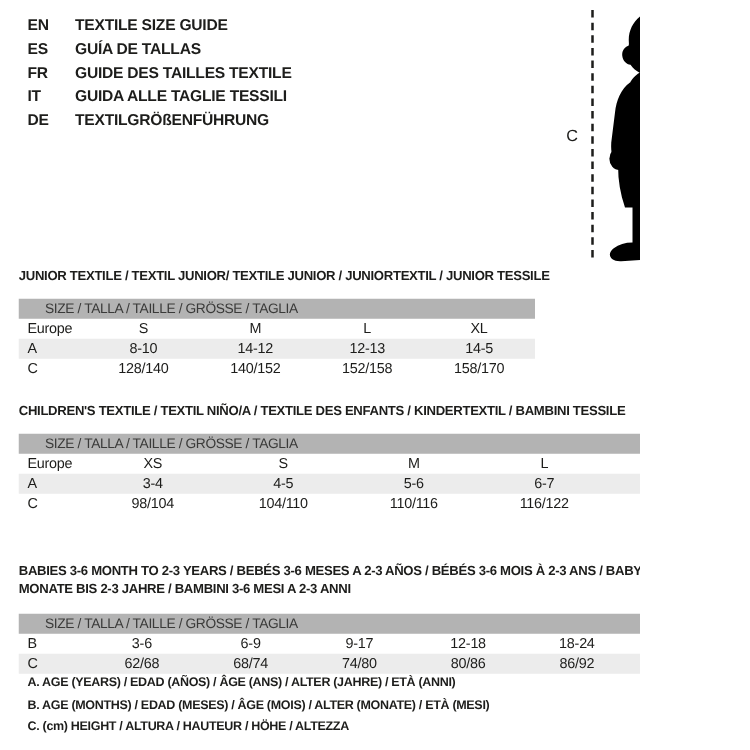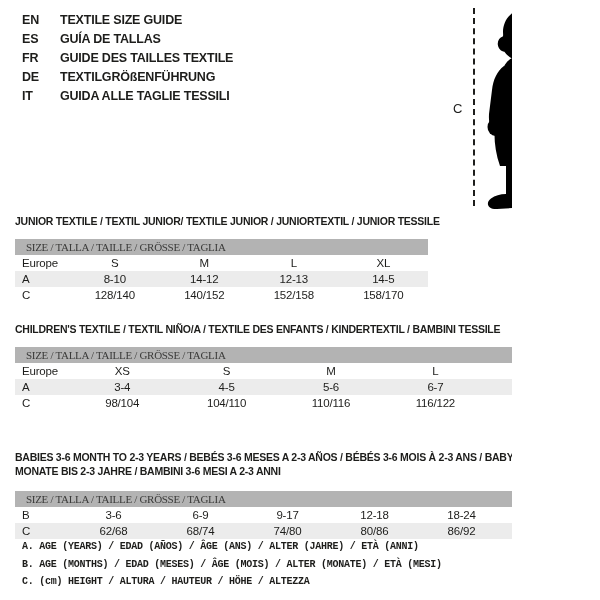--- a/index.html
+++ b/index.html
@@ -15,27 +15,27 @@
   
   .figure{position:absolute;left:440px;top:0;width:160px;height:216px;}
   .measure-line{position:absolute;left:33px;top:8px;height:198px;width:0;border-left:2px dashed var(--text,#1d1d1b);}
   .measure-label{position:absolute;left:13px;top:101px;font-size:13px;letter-spacing:-0.2px;}
   .figure svg{position:absolute;left:41px;top:4px;}
   
   .size-table{position:absolute;left:15px;}
   .t-title{font-weight:bold;font-size:10.5px;letter-spacing:-0.25px;line-height:13px;white-space:nowrap;margin-bottom:11px;}
   .size-table.wrap-title .t-title{white-space:normal;width:548px;line-height:13.5px;margin-bottom:13px;}
   .t-header{background:var(--table_header_bg,#b3b3b3);color:#3a3a39;height:16px;line-height:16px;
-    font-size:11px;letter-spacing:-0.3px;padding-left:11px;font-family:Liberation Serif, serif;}
+    font-size:11px;letter-spacing:-0.3px;padding-left:21px;}
   .t-row{display:flex;height:16px;line-height:16px;font-size:11.5px;letter-spacing:-0.2px;}
   .t-row.alt{background:var(--row_alt_bg,#ececec);}
   .t-label{flex:0 0 48px;padding-left:7px;}
   .t-cell{flex:1;text-align:center;}
   
-  .legend{position:absolute;left:22px;top:538px;font-family:Liberation Mono, monospace;}
+  .legend{position:absolute;left:22px;top:538px;}
   .legend-line{font-weight:bold;font-size:10px;letter-spacing:-0.25px;line-height:17.5px;white-space:nowrap;}
 </style>
 </head>
 <body>
 
 <div class="page">
 
   <div class="lang">
       <div class="lang-row">
         <span class="lang-code">EN</span>
@@ -43,26 +43,26 @@
       </div>
       <div class="lang-row">
         <span class="lang-code">ES</span>
         <span class="lang-label">GUÍA DE TALLAS</span>
       </div>
       <div class="lang-row">
         <span class="lang-code">FR</span>
         <span class="lang-label">GUIDE DES TAILLES TEXTILE</span>
       </div>
       <div class="lang-row">
+        <span class="lang-code">IT</span>
+        <span class="lang-label">GUIDA ALLE TAGLIE TESSILI</span>
+      </div>
+      <div class="lang-row">
         <span class="lang-code">DE</span>
         <span class="lang-label">TEXTILGRÖßENFÜHRUNG</span>
-      </div>
-      <div class="lang-row">
-        <span class="lang-code">IT</span>
-        <span class="lang-label">GUIDA ALLE TAGLIE TESSILI</span>
       </div>
     </div>
 
   <div class="figure">
     <div class="measure-line"></div>
     <div class="measure-label">C</div>
     <svg width="100" height="208" viewBox="0 0 100 208" aria-hidden="true">
       <g fill="#000000">
 
         <path d="M47,4 C61,4 71,15 71,28 C71,30 70.6,31.5 71.2,32.5 C74.4,33.5 76.6,36.6 76.2,40.6

